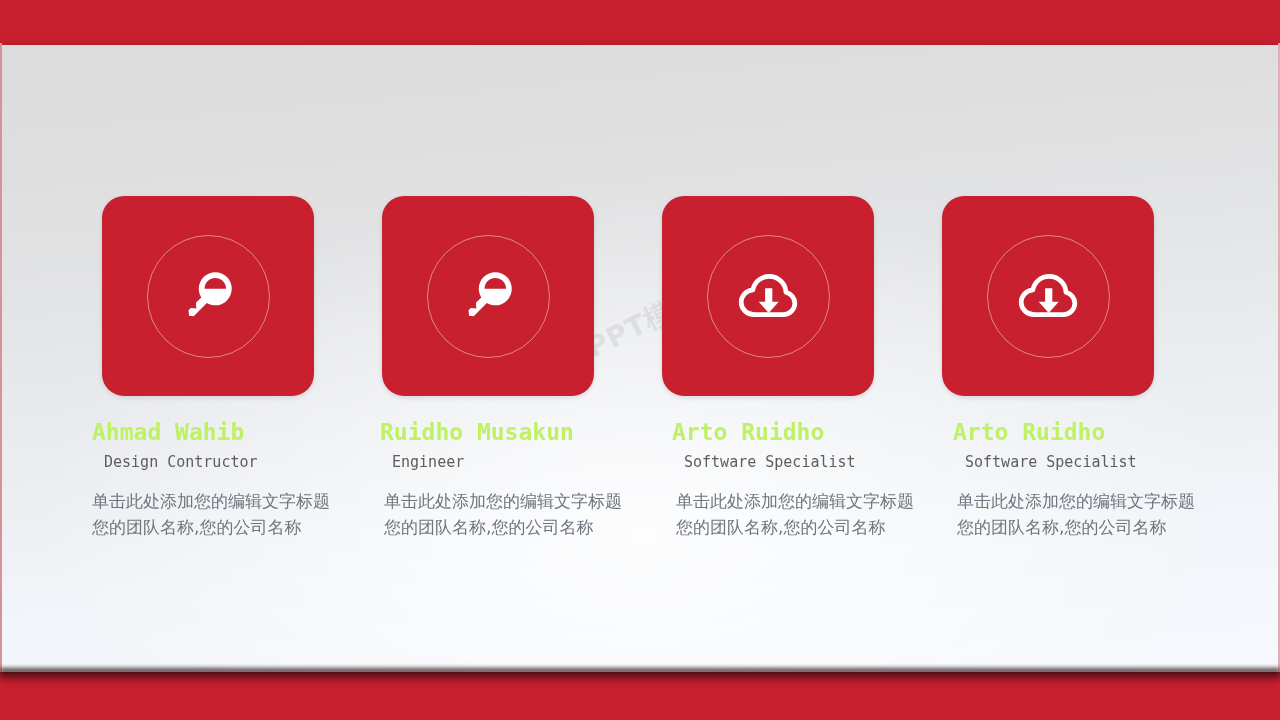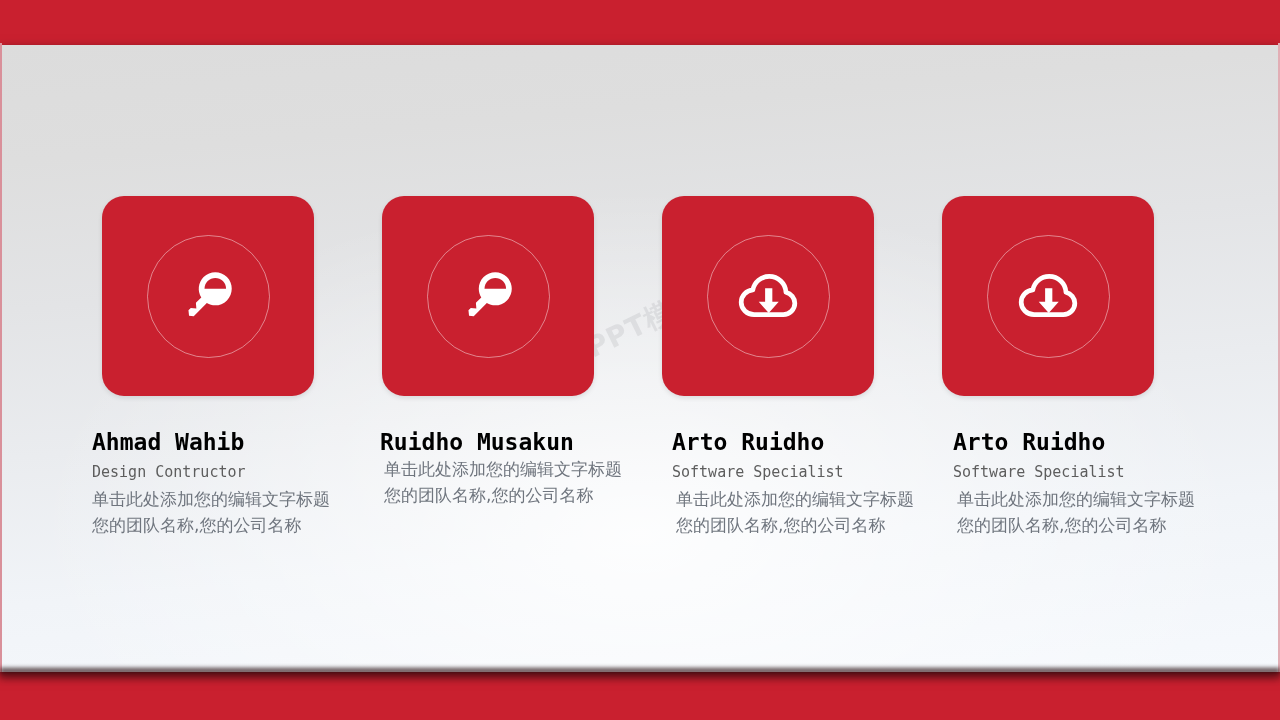--- a/index.html
+++ b/index.html
@@ -181,40 +181,41 @@
   }
   .col.c0 { left: 0px; }
   .col.c1 { left: 288px; }
   .col.c2 { left: 580px; }
   .col.c3 { left: 861px; }
 
   .person-name {
     font-family: "DejaVu Sans Mono", monospace;
     font-size: 23px;
     font-weight: bold;
-    color: #000000;
+    color: #bef264;
     letter-spacing: 0px;
     line-height: 28px;
     white-space: nowrap;
-    margin-top: 10px;
   }
   .person-role {
     font-family: "DejaVu Sans Mono", monospace;
     font-size: 15px;
     font-weight: normal;
     color: #5D5D5D;
     line-height: 28px;
     margin-top: 2px;
     white-space: nowrap;
+    margin-left: 12px;
   }
   .person-desc {
     font-family: "DejaVu Sans", sans-serif;
     font-size: 17px;
     color: #6F757E;
     line-height: 26px;
+    margin-top: 12px;
     width: 240px;
     padding-left: 4px;
   }
   .col.c0 .person-desc { padding-left: 0px; }
 </style>
 </head>
 <body>
 
 <div class="slide">
 
@@ -272,20 +273,21 @@
   <div class="texts">
 
     <div class="col c0">
       <div class="person-name">Ahmad Wahib</div>
       <div class="person-role">Design Contructor</div>
       <div class="person-desc">单击此处添加您的编辑文字标题您的团队名称,您的公司名称</div>
     </div>
 
     <div class="col c1">
       <div class="person-name">Ruidho Musakun</div>
+      <div class="person-role">Engineer</div>
       <div class="person-desc">单击此处添加您的编辑文字标题您的团队名称,您的公司名称</div>
     </div>
 
     <div class="col c2">
       <div class="person-name">Arto Ruidho</div>
       <div class="person-role">Software Specialist</div>
       <div class="person-desc">单击此处添加您的编辑文字标题您的团队名称,您的公司名称</div>
     </div>
 
     <div class="col c3">

